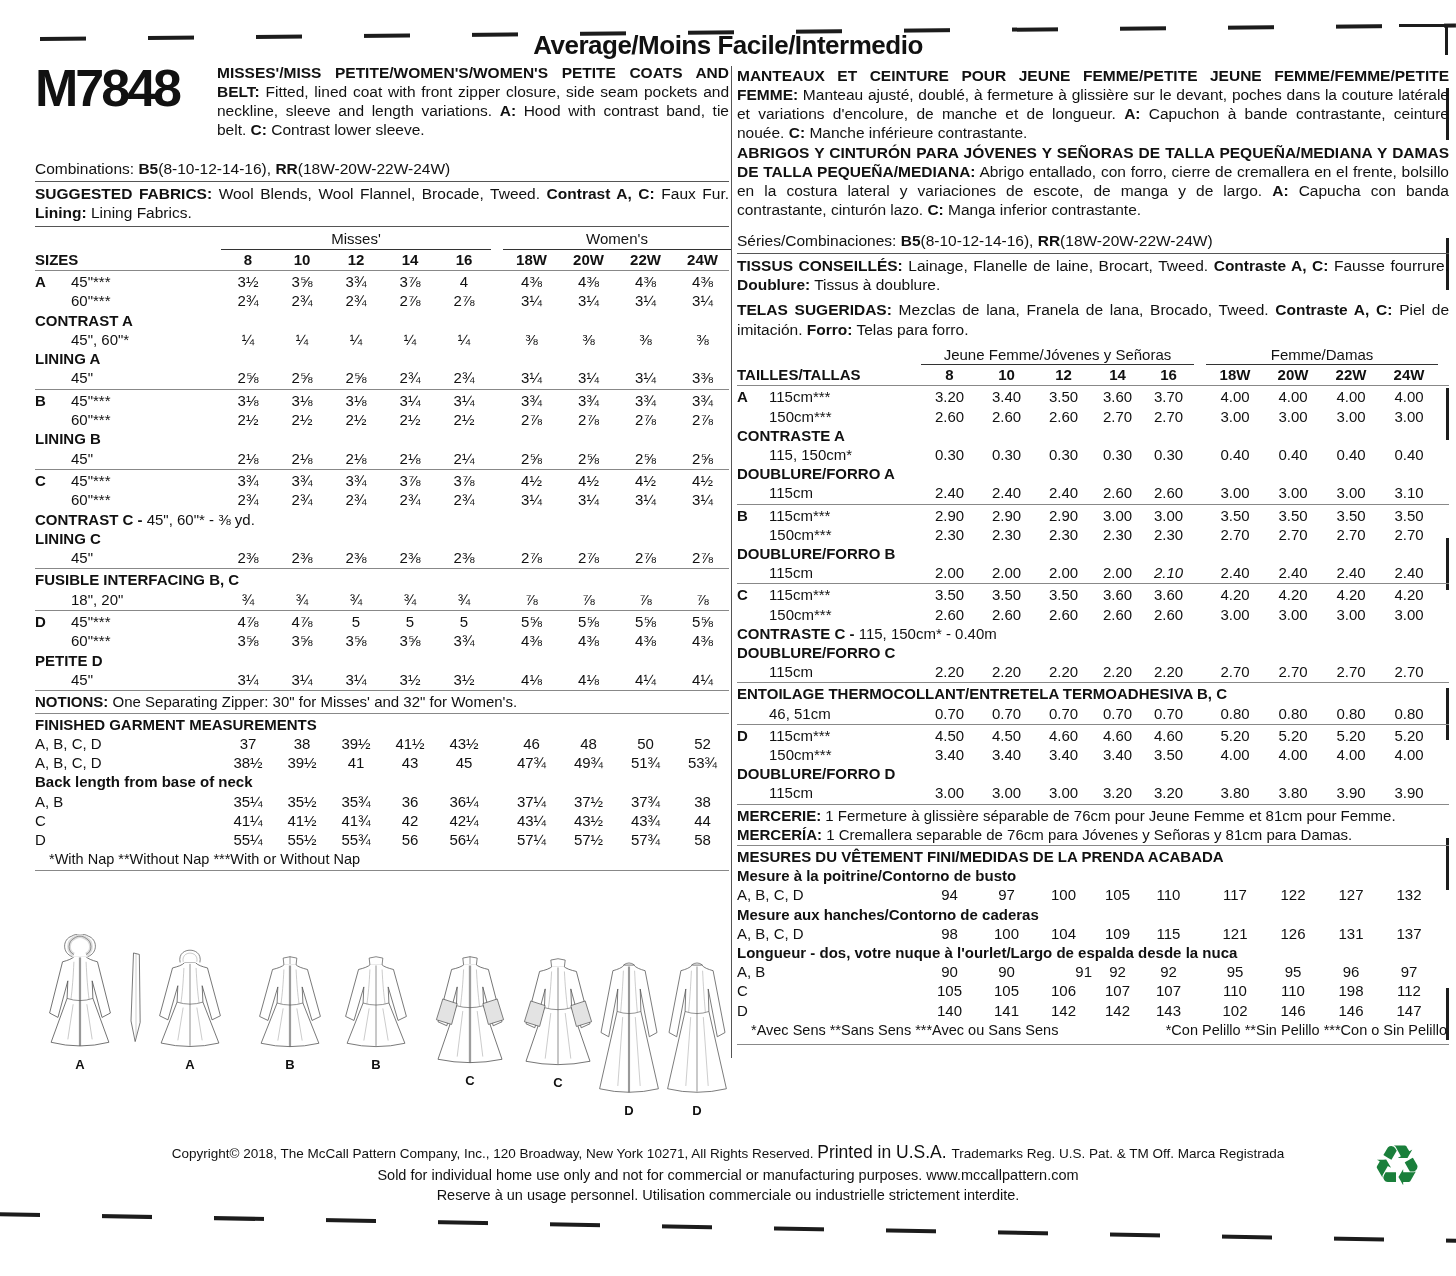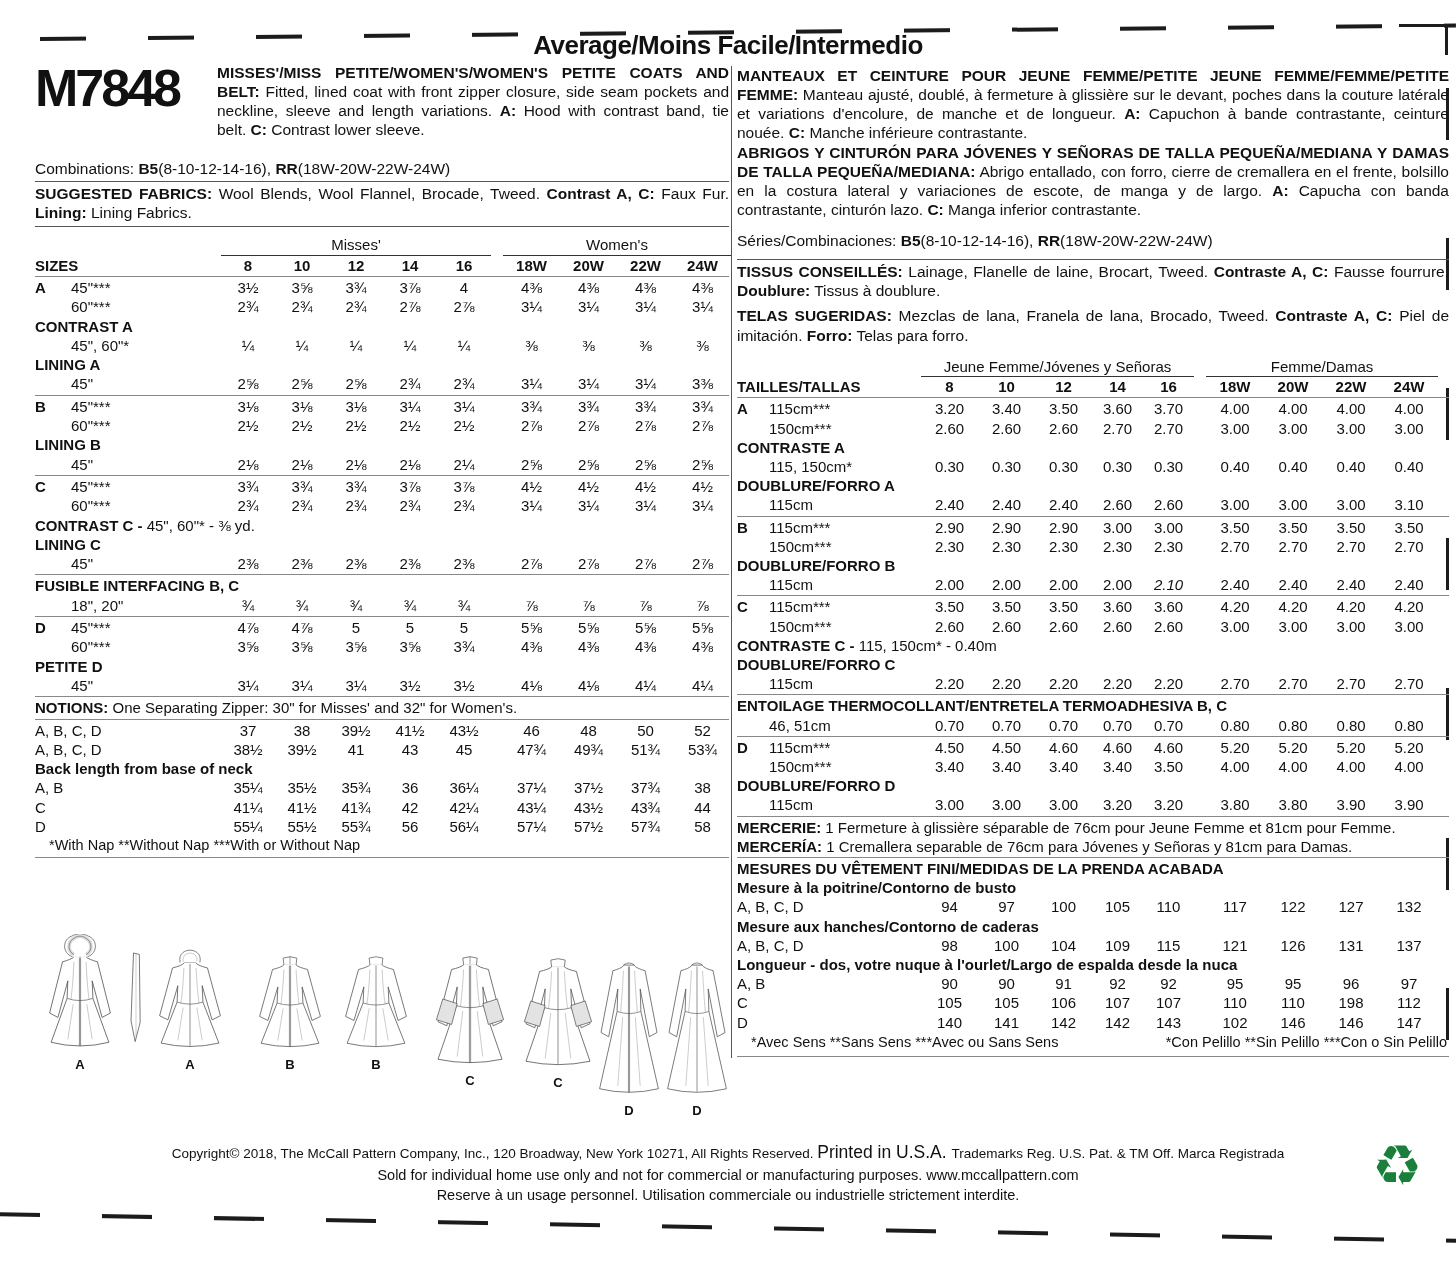--- a/index.html
+++ b/index.html
@@ -29,26 +29,26 @@
   .hdr{display:flex;gap:12px;align-items:flex-start;}
   .pnum{font-size:52px;font-weight:bold;letter-spacing:-3px;line-height:0.95;width:170px;}
   .desc{flex:1;font-size:15.5px;line-height:1.22;text-align:justify;}
   .comb{font-size:15.5px;margin-top:20px;padding-bottom:3px;border-bottom:1px solid #555;}
   .fab{font-size:15.5px;line-height:1.25;padding:2px 0 4px;border-bottom:1px solid #555;text-align:justify;}
 
   
   .col-right{position:absolute;left:737px;top:66px;width:712px;}
   .para{font-size:15.5px;line-height:1.23;text-align:justify;}
   .para + .para{margin-top:1px;}
-  .series{font-size:15.5px;margin-top:12px;padding-bottom:9px;border-bottom:1px solid #555;}
+  .series{font-size:15.5px;margin-top:12px;padding-bottom:3px;border-bottom:1px solid #555;}
   .fab2{font-size:15.5px;line-height:1.25;padding:2px 0 4px;text-align:justify;}
   .fab2:last-of-type{border-bottom:1px solid #555;}
 
   
-  .tbl{font-size:15px;line-height:19.3px;margin-top:8px;}
+  .tbl{font-size:15px;line-height:19.3px;margin-top:2px;}
   .tbl-en{--cols:36px 150px 54px 54px 54px 54px 54px 12px 57px 57px 57px 57px;}
   .tbl-fr{--cols:32px 152px 57px 57px 57px 51px 51px 12px 58px 58px 58px 58px;line-height:19.2px;}
   .trow{display:grid;grid-template-columns:var(--cols);align-items:baseline;}
   .g1{grid-column:3/8;text-align:center;border-bottom:1px solid #333;}
   .g2{grid-column:9/13;text-align:center;border-bottom:1px solid #333;}
   .sizesrow{font-weight:bold;}
   .c1{grid-column:1;font-weight:bold;}
   .lab{grid-column:2;white-space:nowrap;}
   .cellv{text-align:center;white-space:nowrap;}
   .sec{font-weight:bold;display:block;}
@@ -296,20 +296,21 @@
         <div class="cellv" style="grid-column: 6;">3½</div>
         <div class="cellv" style="grid-column: 7;">3½</div>
         <div class="cellv" style="grid-column: 9;">4⅛</div>
         <div class="cellv" style="grid-column: 10;">4⅛</div>
         <div class="cellv" style="grid-column: 11;">4¼</div>
         <div class="cellv" style="grid-column: 12;">4¼</div>
       </div>
       <div class="trule"></div>
       <div class="trow-lead"><span class="b">NOTIONS:</span><span> One Separating Zipper: 30" for Misses' and 32" for Women's.</span></div>
       <div class="trule"></div>
+      <div class="trow sec">FINISHED GARMENT MEASUREMENTS</div>
       <div class="trow">
         <div class="lab" style="grid-column: 1 / 3;">A, B, C, D</div>
         <div class="cellv" style="grid-column: 3;">37</div>
         <div class="cellv" style="grid-column: 4;">38</div>
         <div class="cellv" style="grid-column: 5;">39½</div>
         <div class="cellv" style="grid-column: 6;">41½</div>
         <div class="cellv" style="grid-column: 7;">43½</div>
         <div class="cellv" style="grid-column: 9;">46</div>
         <div class="cellv" style="grid-column: 10;">48</div>
         <div class="cellv" style="grid-column: 11;">50</div>
@@ -615,21 +616,21 @@
         <div class="cellv" style="grid-column: 9;">121</div>
         <div class="cellv" style="grid-column: 10;">126</div>
         <div class="cellv" style="grid-column: 11;">131</div>
         <div class="cellv" style="grid-column: 12;">137</div>
       </div>
       <div class="trow sec">Longueur - dos, votre nuque à l'ourlet/Largo de espalda desde la nuca</div>
       <div class="trow">
         <div class="lab" style="grid-column: 1 / 3;">A, B</div>
         <div class="cellv" style="grid-column: 3;">90</div>
         <div class="cellv" style="grid-column: 4;">90</div>
-        <div class="cellv" style="grid-column: 5;">91</div>
+        <div class="cellv" style="grid-column: 5; text-align: right;">91</div>
         <div class="cellv" style="grid-column: 6;">92</div>
         <div class="cellv" style="grid-column: 7;">92</div>
         <div class="cellv" style="grid-column: 9;">95</div>
         <div class="cellv" style="grid-column: 10;">95</div>
         <div class="cellv" style="grid-column: 11;">96</div>
         <div class="cellv" style="grid-column: 12;">97</div>
       </div>
       <div class="trow">
         <div class="lab" style="grid-column: 1 / 3;">C</div>
         <div class="cellv" style="grid-column: 3;">105</div>

